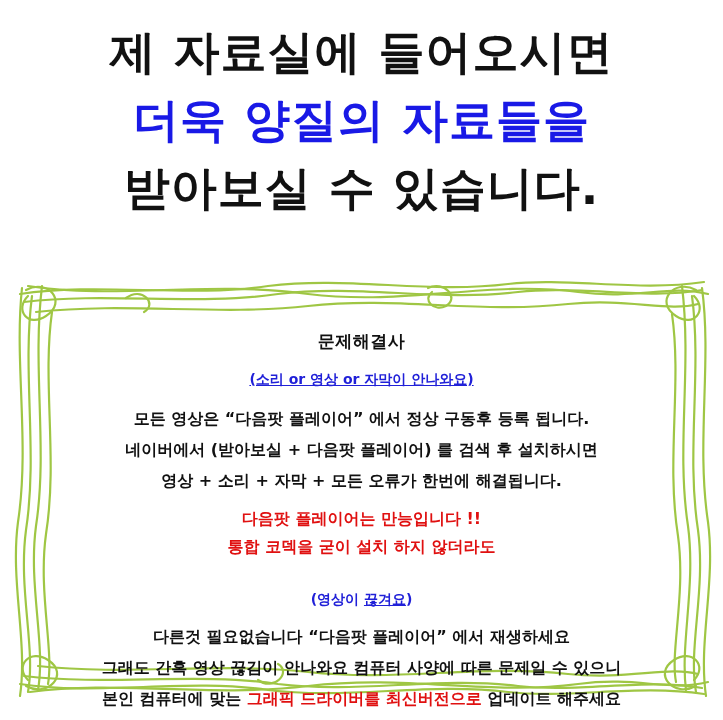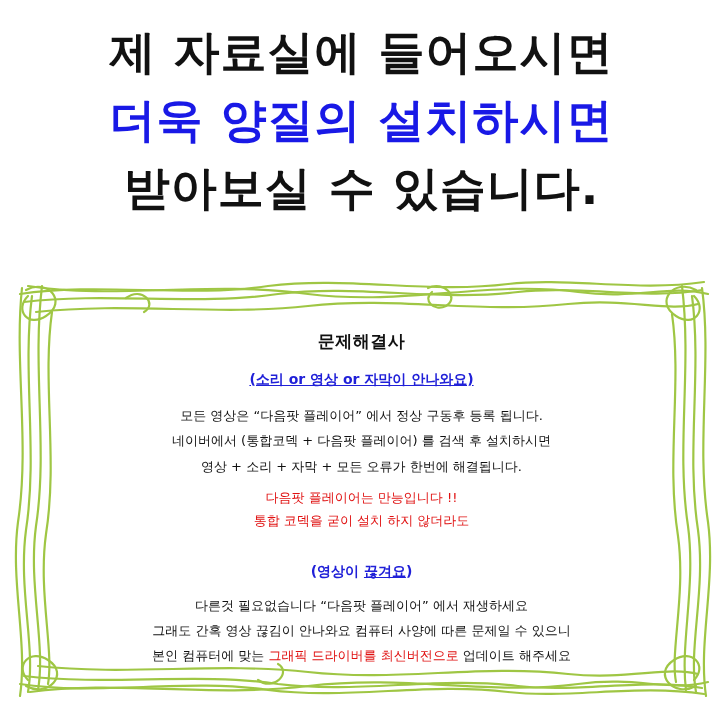--- a/index.html
+++ b/index.html
@@ -72,22 +72,22 @@
     margin-bottom: 18px;
   }
   .b-sub {
     font-size: 14px;
     font-weight: 700;
     color: #2020d8;
     text-decoration: underline;
     margin-bottom: 14px;
   }
   .b-line {
-    font-size: 13px;
-    font-weight: 400;
+    font-size: 16px;
+    font-weight: 700;
     color: #111111;
     line-height: 1.95;
     white-space: nowrap;
   }
   .b-line.red {
     color: #e01010;
     line-height: 1.75;
   }
   .b-gap {
     height: 26px;
@@ -104,21 +104,21 @@
   }
   .seg { display: inline; }
 </style>
 </head>
 <body>
 
 <div class="page">
 
   <div class="headline">
     <div class="headline-line">제 자료실에 들어오시면</div>
-    <div class="headline-line blue">더욱 양질의 설치하시면</div>
+    <div class="headline-line blue">더욱 양질의 자료들을</div>
     <div class="headline-line">받아보실 수 있습니다.</div>
   </div>
 
   <div class="frame-wrap">
     <svg viewBox="0 0 707 432" xmlns="http://www.w3.org/2000/svg" aria-hidden="true">
       <g fill="none" stroke="#9ac43a" stroke-width="2.2" stroke-linecap="round" stroke-linejoin="round" opacity="0.95">
 
         <path d="M12,22 C90,10 180,26 260,14 C340,4 420,22 500,12 C560,5 630,20 696,10"></path>
         <path d="M16,30 C100,20 190,34 270,22 C350,12 430,30 510,20 C570,13 640,28 694,18"></path>
         <path d="M20,14 C110,28 200,8 300,22 C400,34 480,8 570,20 C630,28 660,12 700,22"></path>
@@ -150,21 +150,21 @@
       </g>
     </svg>
   </div>
 
   <div class="body-block">
     <div class="b-title">문제해결사</div>
 
     <div class="b-sub">(소리 or 영상 or 자막이 안나와요)</div>
 
     <div class="b-line">모든 영상은  “다음팟 플레이어”  에서 정상 구동후 등록 됩니다.</div>
-    <div class="b-line">네이버에서 (통합코덱 + 다음팟 플레이어) 를 검색 후 설치하시면</div>
+    <div class="b-line">네이버에서 (받아보실 + 다음팟 플레이어) 를 검색 후 설치하시면</div>
     <div class="b-line">영상 + 소리 + 자막 + 모든 오류가 한번에 해결됩니다.</div>
 
     <div style="height:8px"></div>
 
     <div class="b-line red">다음팟 플레이어는 만능입니다 !!</div>
     <div class="b-line red">통합 코덱을 굳이 설치 하지 않더라도</div>
 
     <div class="b-gap"></div>
 
     <div class="b-sub2"><span class="seg">(영상이 </span><u class="seg">끊겨요</u><span class="seg">)</span></div>

